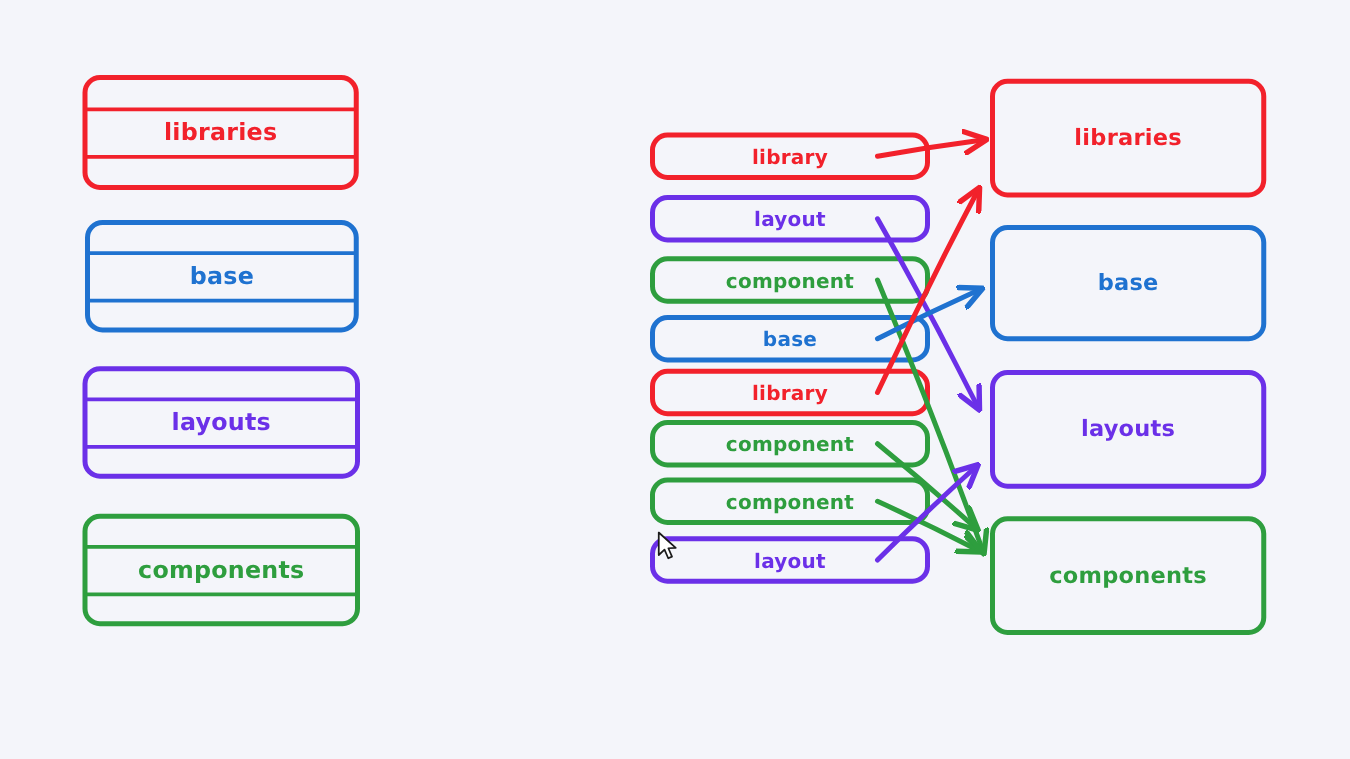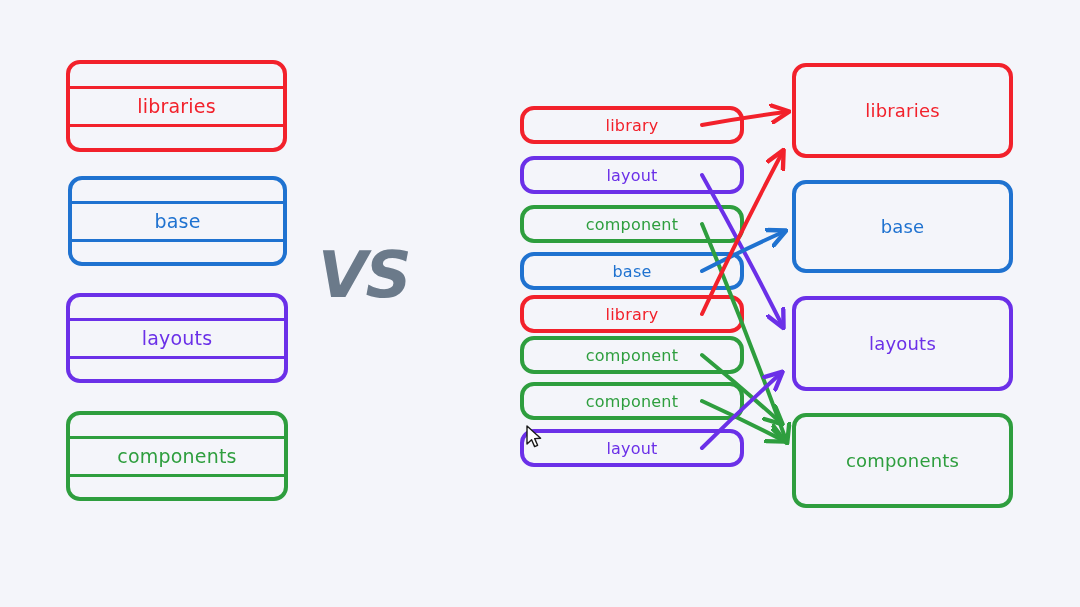--- a/index.html
+++ b/index.html
@@ -31,21 +31,21 @@
     border-style: solid;
     border-width: 4px;
     border-radius: 12px;
     background: transparent;
     display: flex;
     align-items: center;
     justify-content: center;
   }
   .hbox .lbl {
     font-family: "DejaVu Sans", sans-serif;
-    font-weight: 400;
+    font-weight: 700;
     letter-spacing: 0.2px;
     white-space: nowrap;
     user-select: none;
     text-align: right;
   }
   
   .stack-box {
     border-width: 4px;
     border-radius: 14px;
   }
@@ -129,21 +129,20 @@
           <div class="rule bot"></div>
           <span class="lbl" style="color: rgb(107, 48, 232);">layouts</span>
         </div>
         <div class="hbox stack-box" style="left: 66px; top: 411px; width: 222px; height: 90px; border-color: rgb(46, 158, 62); color: rgb(46, 158, 62);">
           <div class="rule top"></div>
           <div class="rule bot"></div>
           <span class="lbl" style="color: rgb(46, 158, 62);">components</span>
         </div>
       </div>
 
-    <div id="vs" style="left: 318px; top: 238px; color: rgb(107, 122, 138);">VS</div>
 
     <div id="mid-col">
         <div class="hbox pill" style="left: 476px; top: 106px; width: 224px; height: 38px; border-color: rgb(242, 33, 43); color: rgb(242, 33, 43);">
           <span class="lbl" style="color: rgb(242, 33, 43);">library</span>
         </div>
         <div class="hbox pill" style="left: 476px; top: 156px; width: 224px; height: 38px; border-color: rgb(107, 48, 232); color: rgb(107, 48, 232);">
           <span class="lbl" style="color: rgb(107, 48, 232);">layout</span>
         </div>
         <div class="hbox pill" style="left: 476px; top: 205px; width: 224px; height: 38px; border-color: rgb(46, 158, 62); color: rgb(46, 158, 62);">
           <span class="lbl" style="color: rgb(46, 158, 62);">component</span>

